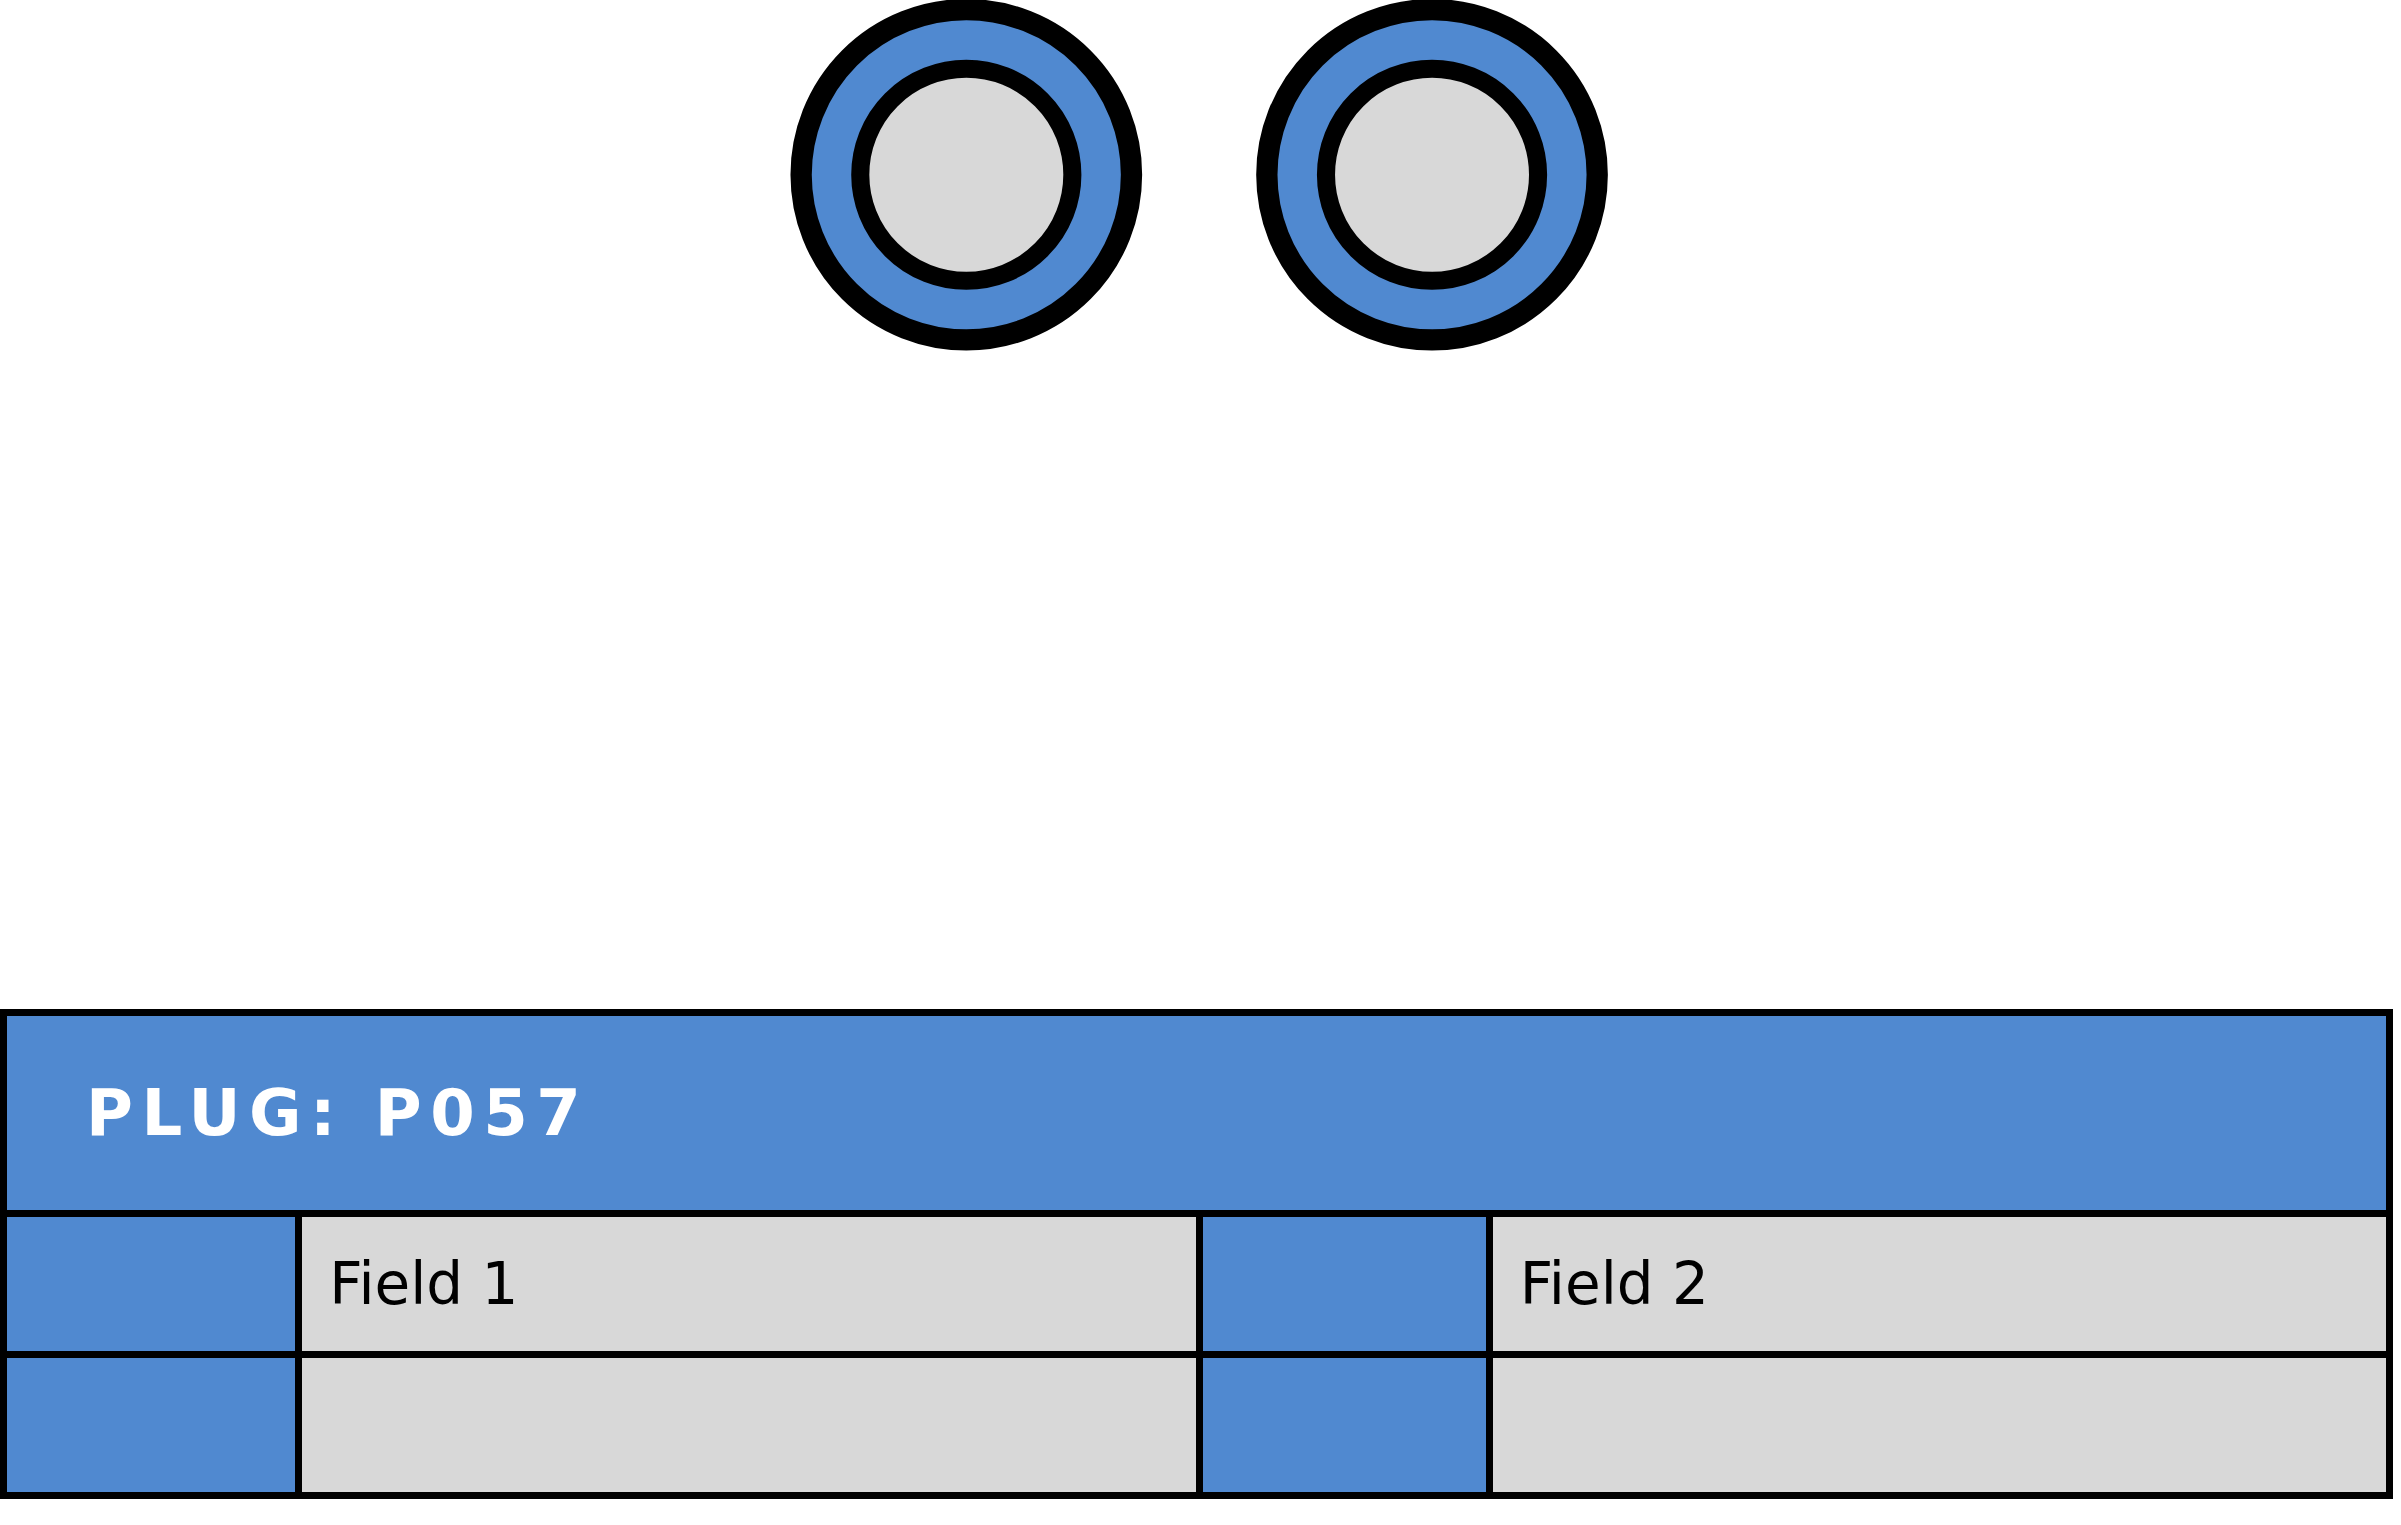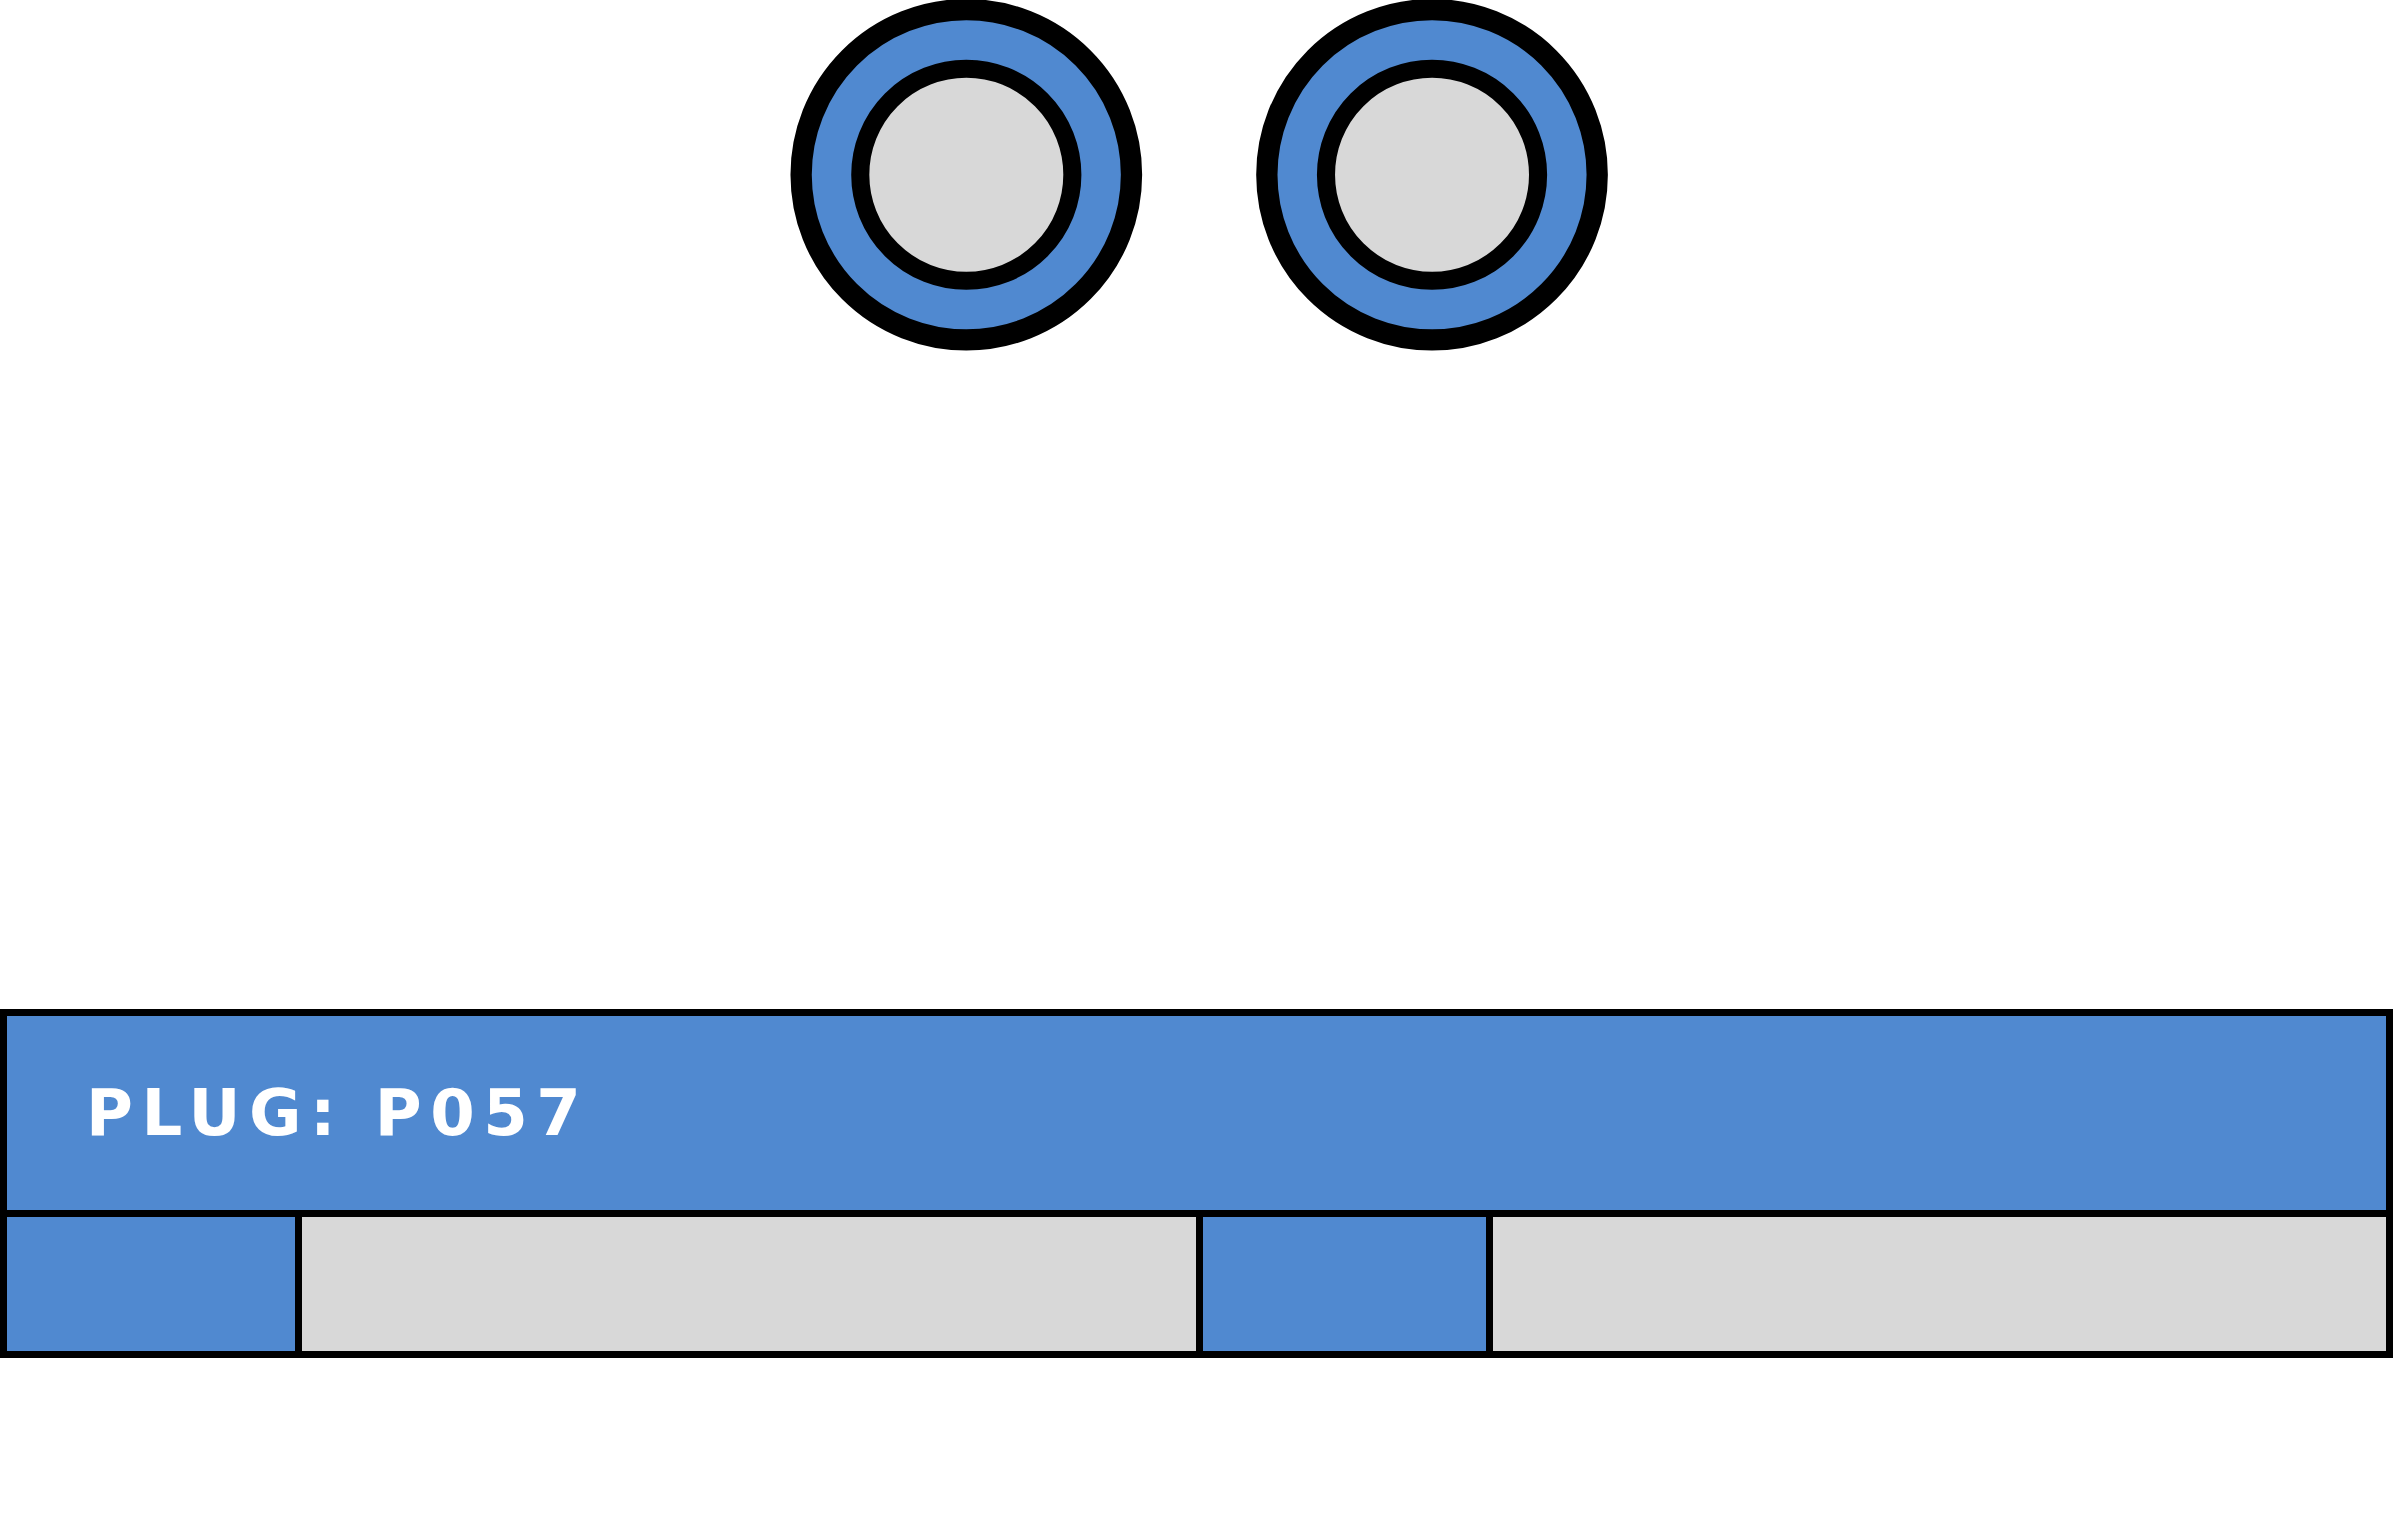--- a/index.html
+++ b/index.html
@@ -115,20 +115,34 @@
     <col class="col-v2">
   </colgroup>
   <thead>
     <tr>
       <th class="tbl-header-cell" colspan="4">
         <span class="tbl-header-text">PLUG: P057</span>
       </th>
     </tr>
   </thead>
   <tbody>
+    <tr class="row-fields">
+      <td class="cell-key">
+        <span class="cell-value-text"></span>
+      </td>
+      <td class="cell-value">
+        <span class="cell-value-text">Field 1</span>
+      </td>
+      <td class="cell-key">
+        <span class="cell-value-text"></span>
+      </td>
+      <td class="cell-value">
+        <span class="cell-value-text">Field 2</span>
+      </td>
+    </tr>
     <tr class="row-blank">
       <td class="cell-key">
         <span class="cell-value-text"></span>
       </td>
       <td class="cell-value">
         <span class="cell-value-text"></span>
       </td>
       <td class="cell-key">
         <span class="cell-value-text"></span>
       </td>

